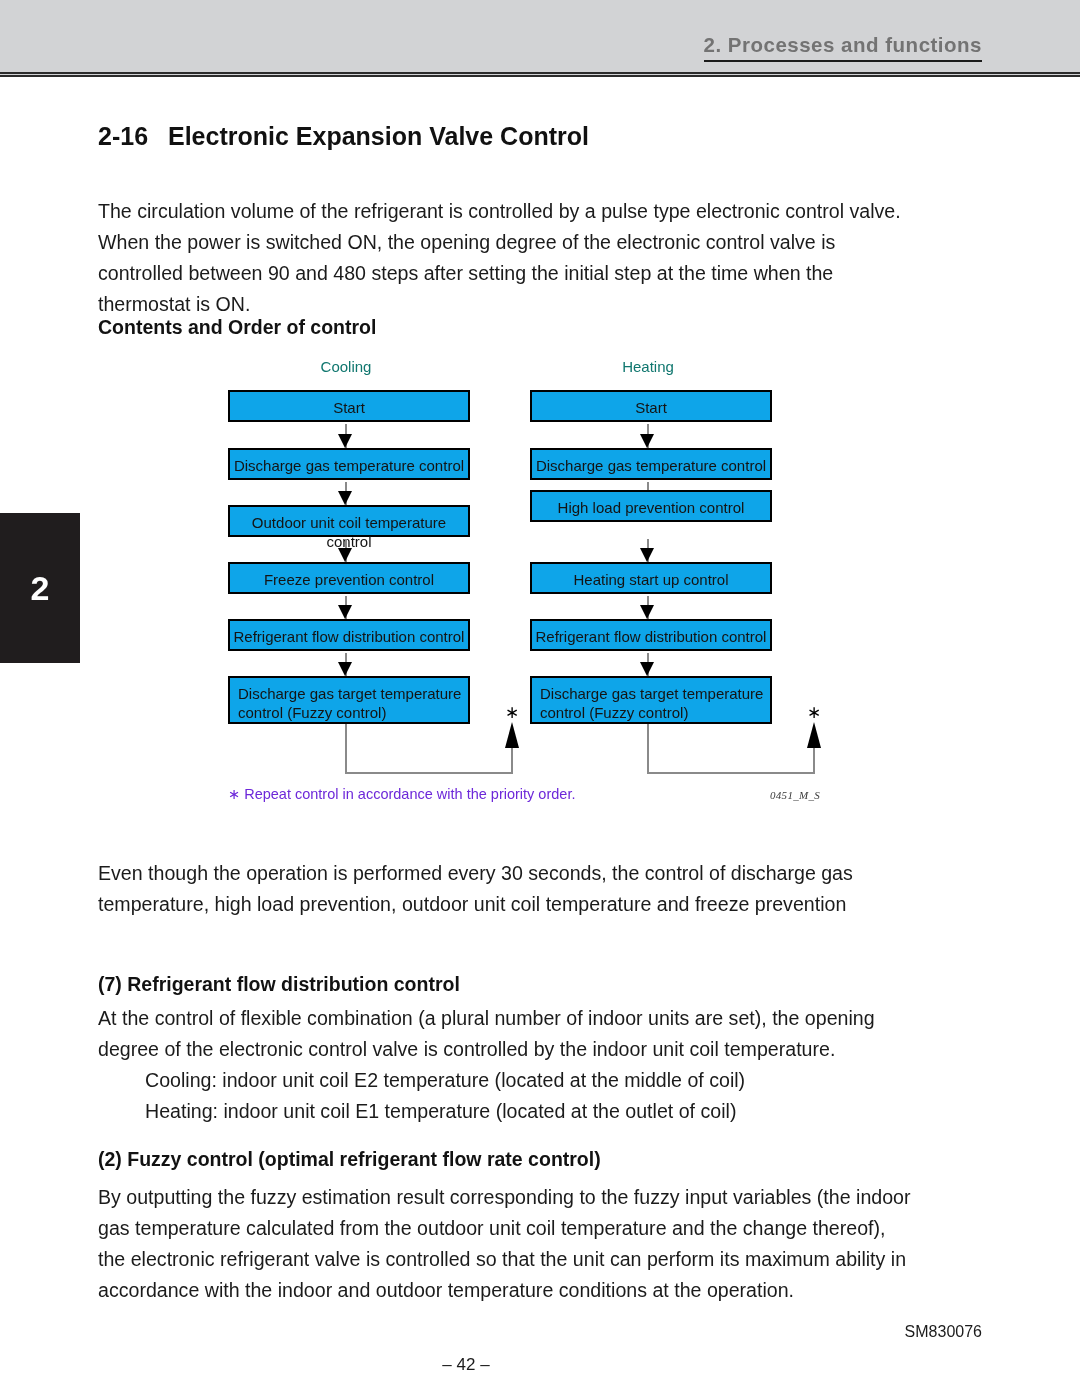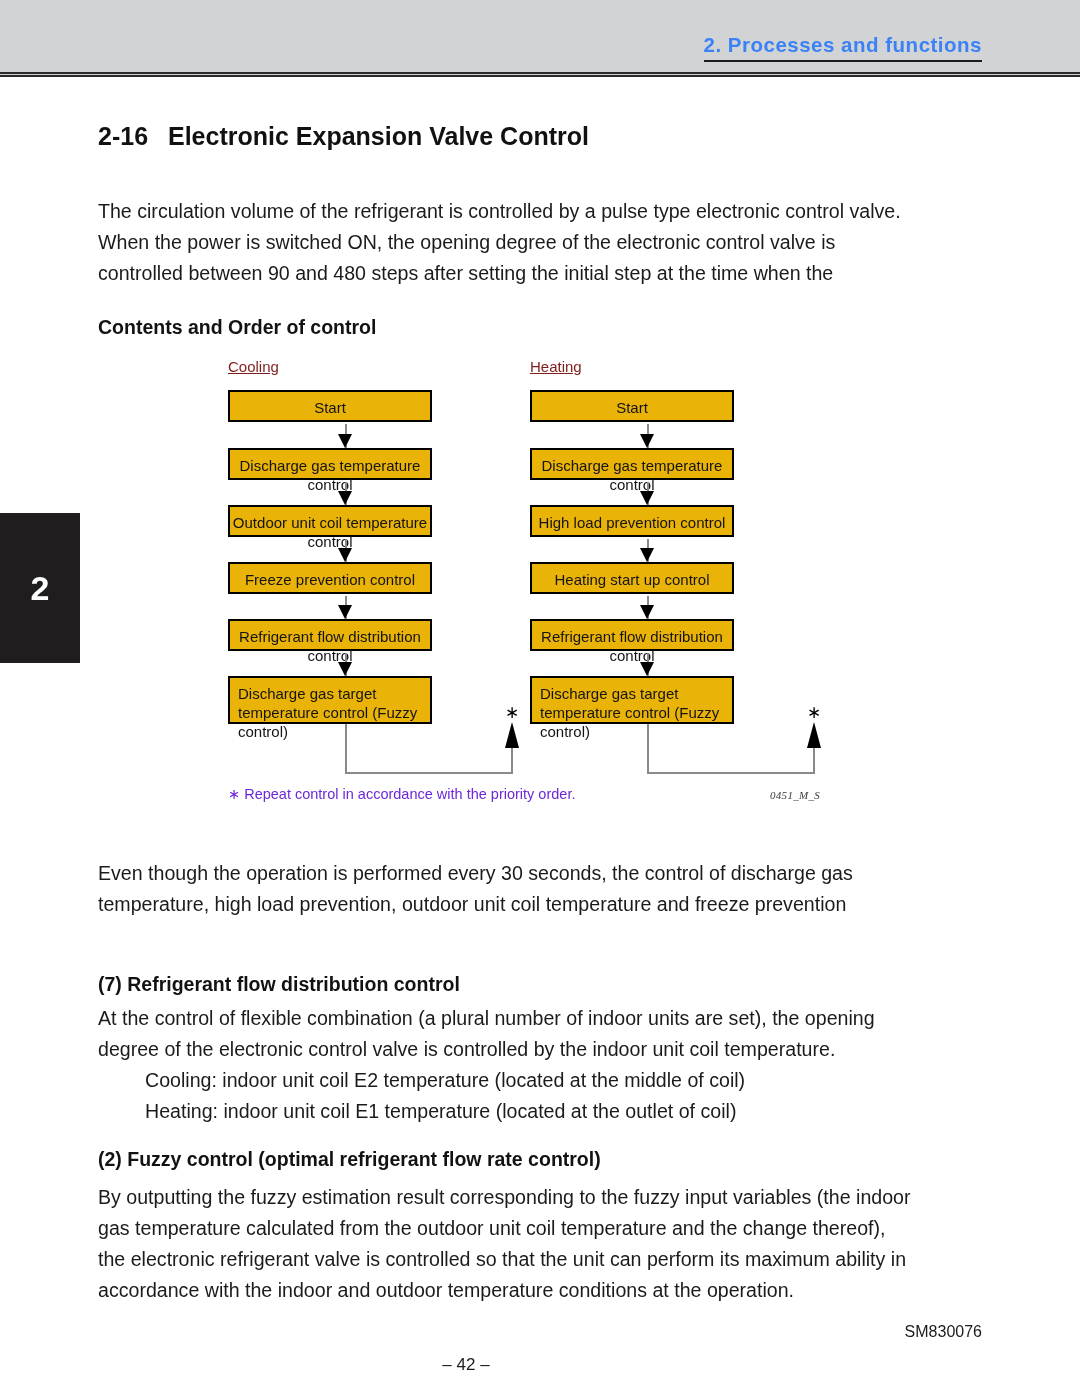--- a/index.html
+++ b/index.html
@@ -28,21 +28,21 @@
     background: #d2d3d5;
     border-top: 2px solid #2b2b2b;
     border-bottom: 2px solid #2b2b2b;
   }
   .header-title {
     position: absolute;
     right: 98px; top: 33px;
     font-size: 20.5px;
     font-weight: bold;
     letter-spacing: 0.5px;
-    color: #3b82f6;
+    color: #737373;
     border-bottom: 2.5px solid #1b1b1b;
     padding-bottom: 3px;
     white-space: nowrap;
   }
 
   
   .chapter-tab {
     position: absolute;
     left: 0; top: 513px;
     width: 80px; height: 150px;
@@ -101,30 +101,29 @@
 
   
   .flow {
     position: absolute;
     left: 0; top: 352px;
     width: 1080px; height: 460px;
   }
   .col-label {
     position: absolute;
     font-size: 15px;
-    color: #7f1d1d;
-    text-align: left;
+    color: #0f766e;
+    text-align: center;
     width: 236px;
-    text-decoration: underline;
   }
   .fbox {
     position: absolute;
-    width: 204px;
+    width: 242px;
     border: 2.2px solid #000;
-    background: #eab308;
+    background: #0ea5e9;
     font-size: 15px;
     color: #141414;
     line-height: 19px;
   }
   .fbox.center { text-align: center; }
   .fbox.h1 { height: 32px; padding-top: 6px; }
   .fbox.h1.center { padding-top: 6px; }
   .fbox.h2 { height: 48px; padding: 6px 0 0 8px; }
   .fbox.lpad { padding-left: 8px; }
 
@@ -204,20 +203,21 @@
 </div>
 
 <div class="section-title">
   <span class="num">2-16</span><span>Electronic Expansion Valve Control</span>
 </div>
 
 <div class="para" id="p-intro">
   <div>The circulation volume of the refrigerant is controlled by a pulse type electronic control valve.</div>
   <div>When the power is switched ON, the opening degree of the electronic control valve is</div>
   <div>controlled between 90 and 480 steps after setting the initial step at the time when the</div>
+  <div>thermostat is ON.</div>
 </div>
 
 <div class="subhead" id="h-contents">Contents and Order of control</div>
 
 <div class="flow">
 
   <div class="col-label" style="left:228px; top:6px;">Cooling</div>
   <div class="col-label" style="left:530px; top:6px;">Heating</div>
 
   <div class="fbox h1 center" style="left:228px; top:38px;">Start</div>
@@ -249,21 +249,21 @@
   <div class="asterisk" style="left:505px; top:352px;">∗</div>
 
   <div class="fbox h1 center" style="left:530px; top:38px;">Start</div>
   <div class="conn" style="left:647px; top:72px; height:24px;"></div>
   <div class="arrowhead" style="left:640px; top:82px;"></div>
 
   <div class="fbox h1 center" style="left:530px; top:96px;">Discharge gas temperature control</div>
   <div class="conn" style="left:647px; top:130px; height:24px;"></div>
   <div class="arrowhead" style="left:640px; top:139px;"></div>
 
-  <div class="fbox h1 center" style="left:530px; top:153px;">High load prevention control</div>
+  <div class="fbox h1 center" style="left:530px; top:138px;">High load prevention control</div>
   <div class="conn" style="left:647px; top:187px; height:24px;"></div>
   <div class="arrowhead" style="left:640px; top:196px;"></div>
 
   <div class="fbox h1 center" style="left:530px; top:210px;">Heating start up control</div>
   <div class="conn" style="left:647px; top:244px; height:24px;"></div>
   <div class="arrowhead" style="left:640px; top:253px;"></div>
 
   <div class="fbox h1 center" style="left:530px; top:267px;">Refrigerant flow distribution control</div>
   <div class="conn" style="left:647px; top:301px; height:24px;"></div>
   <div class="arrowhead" style="left:640px; top:310px;"></div>

